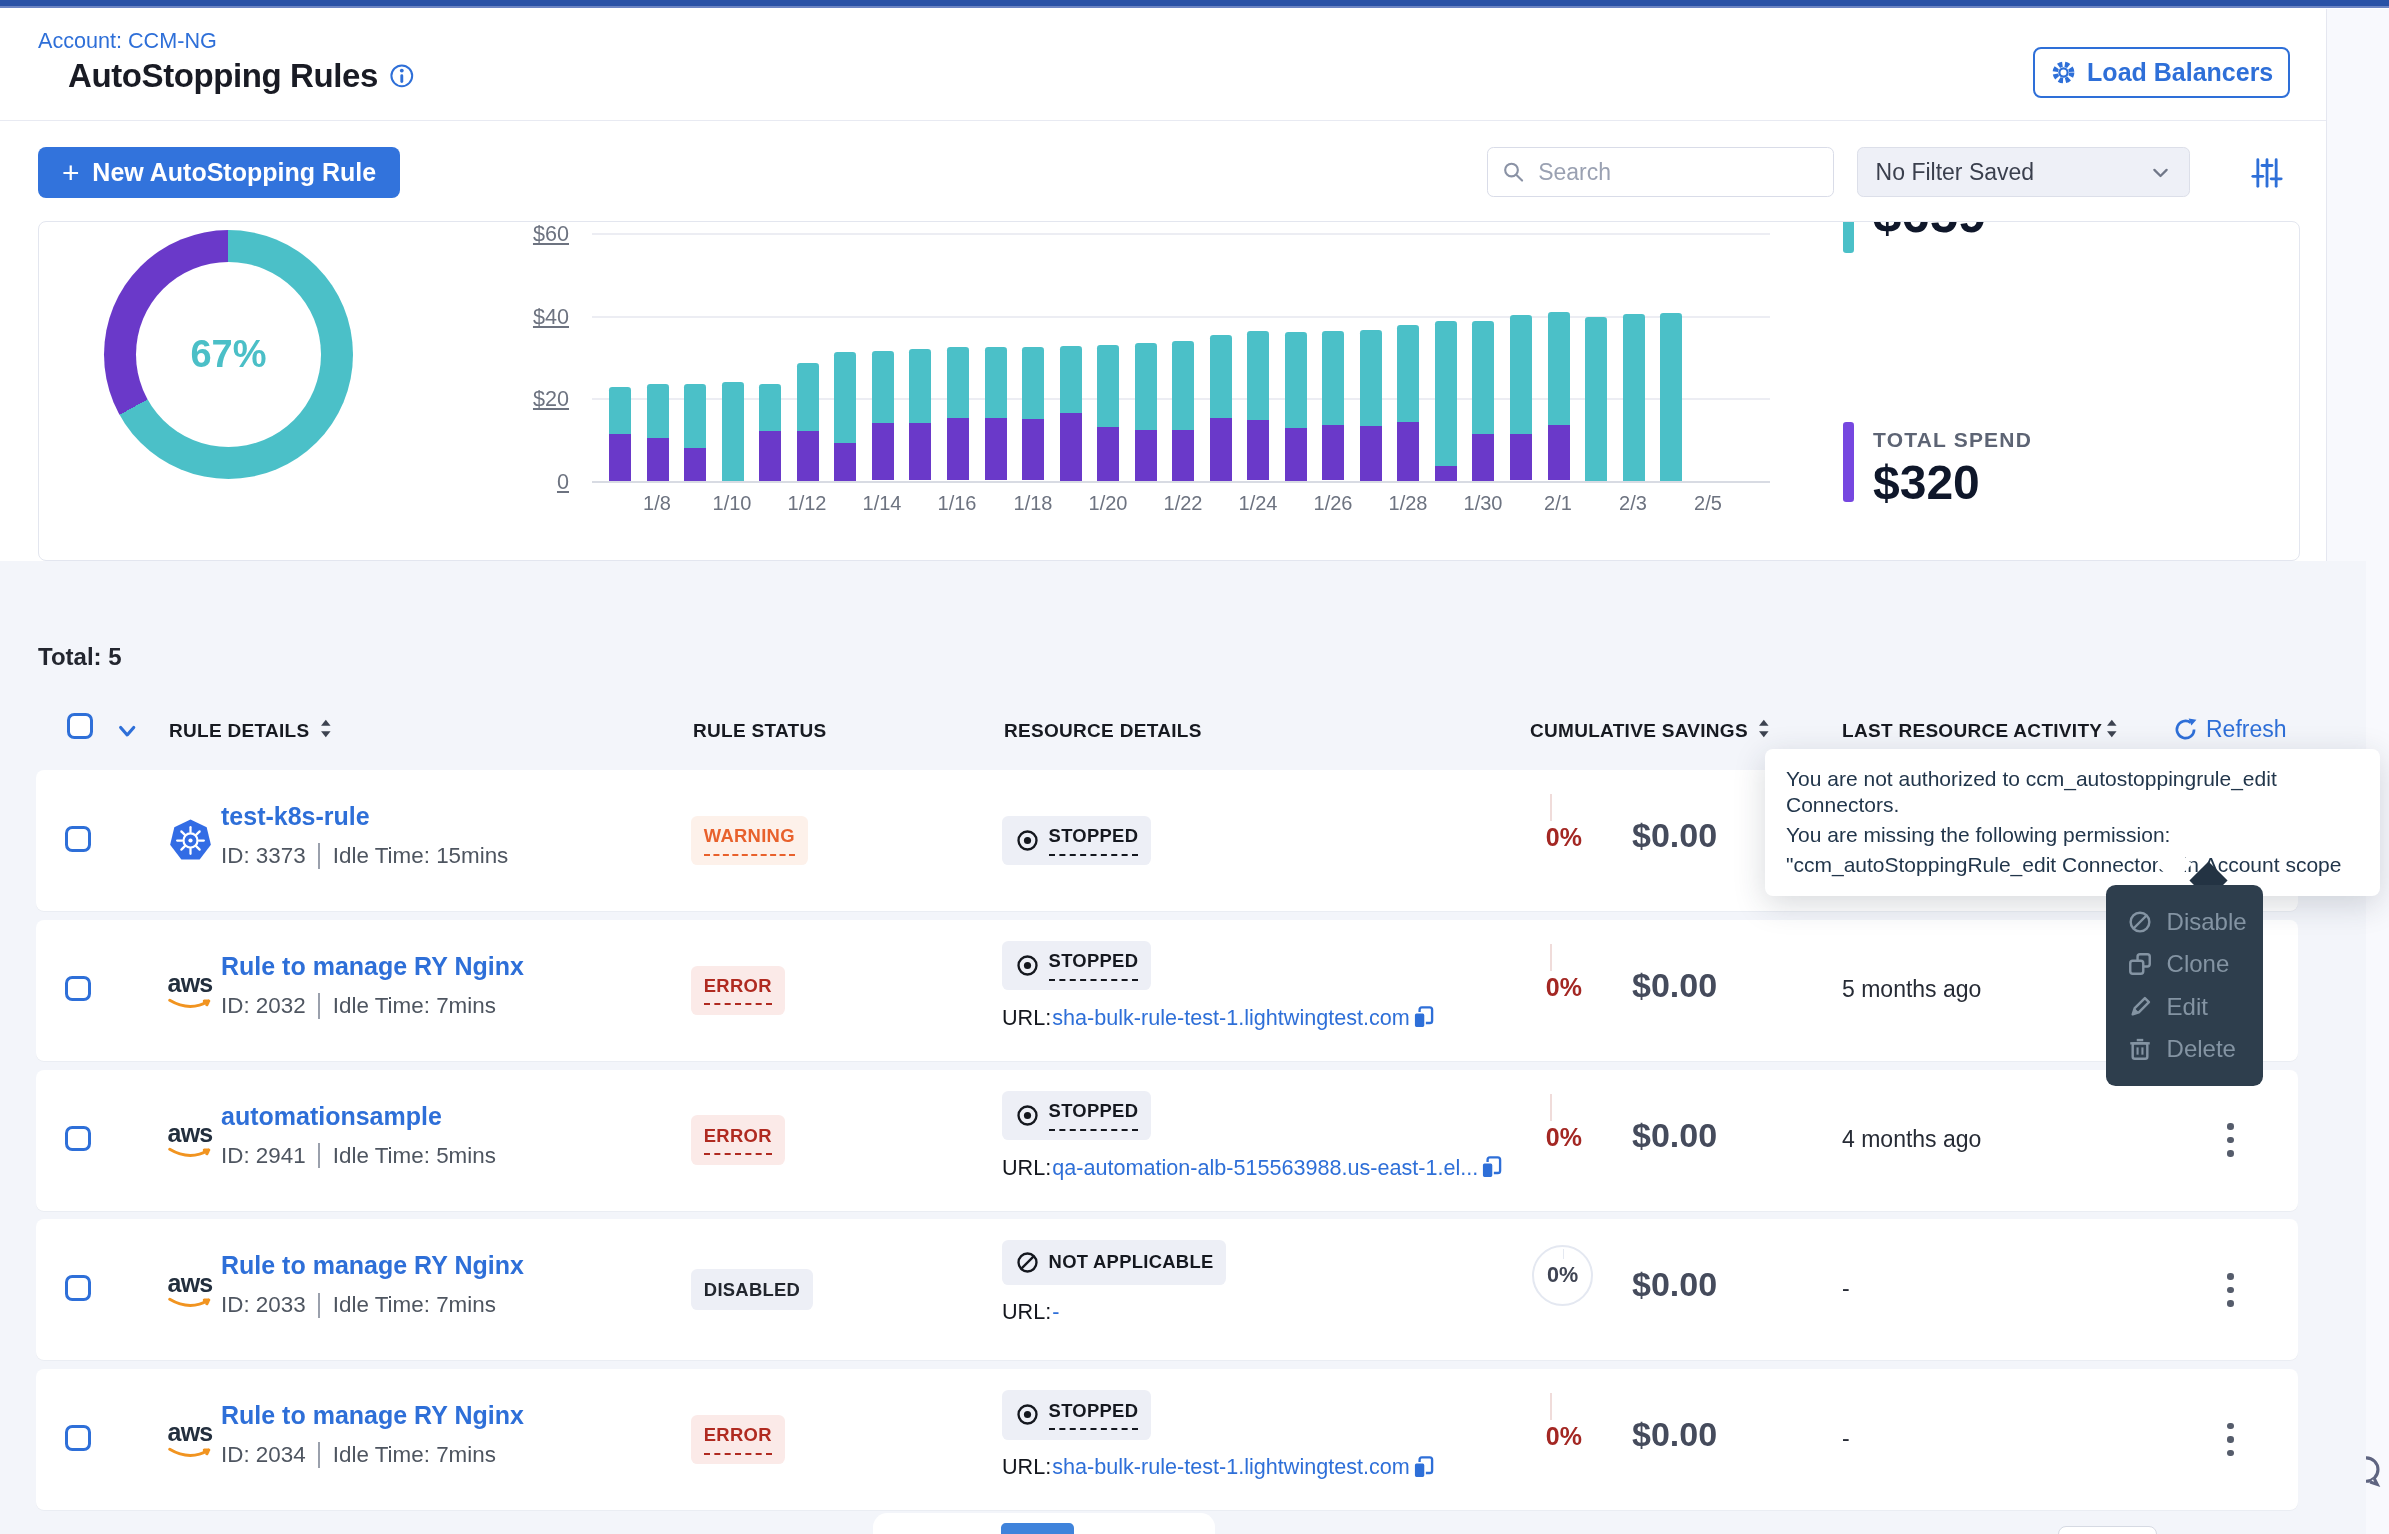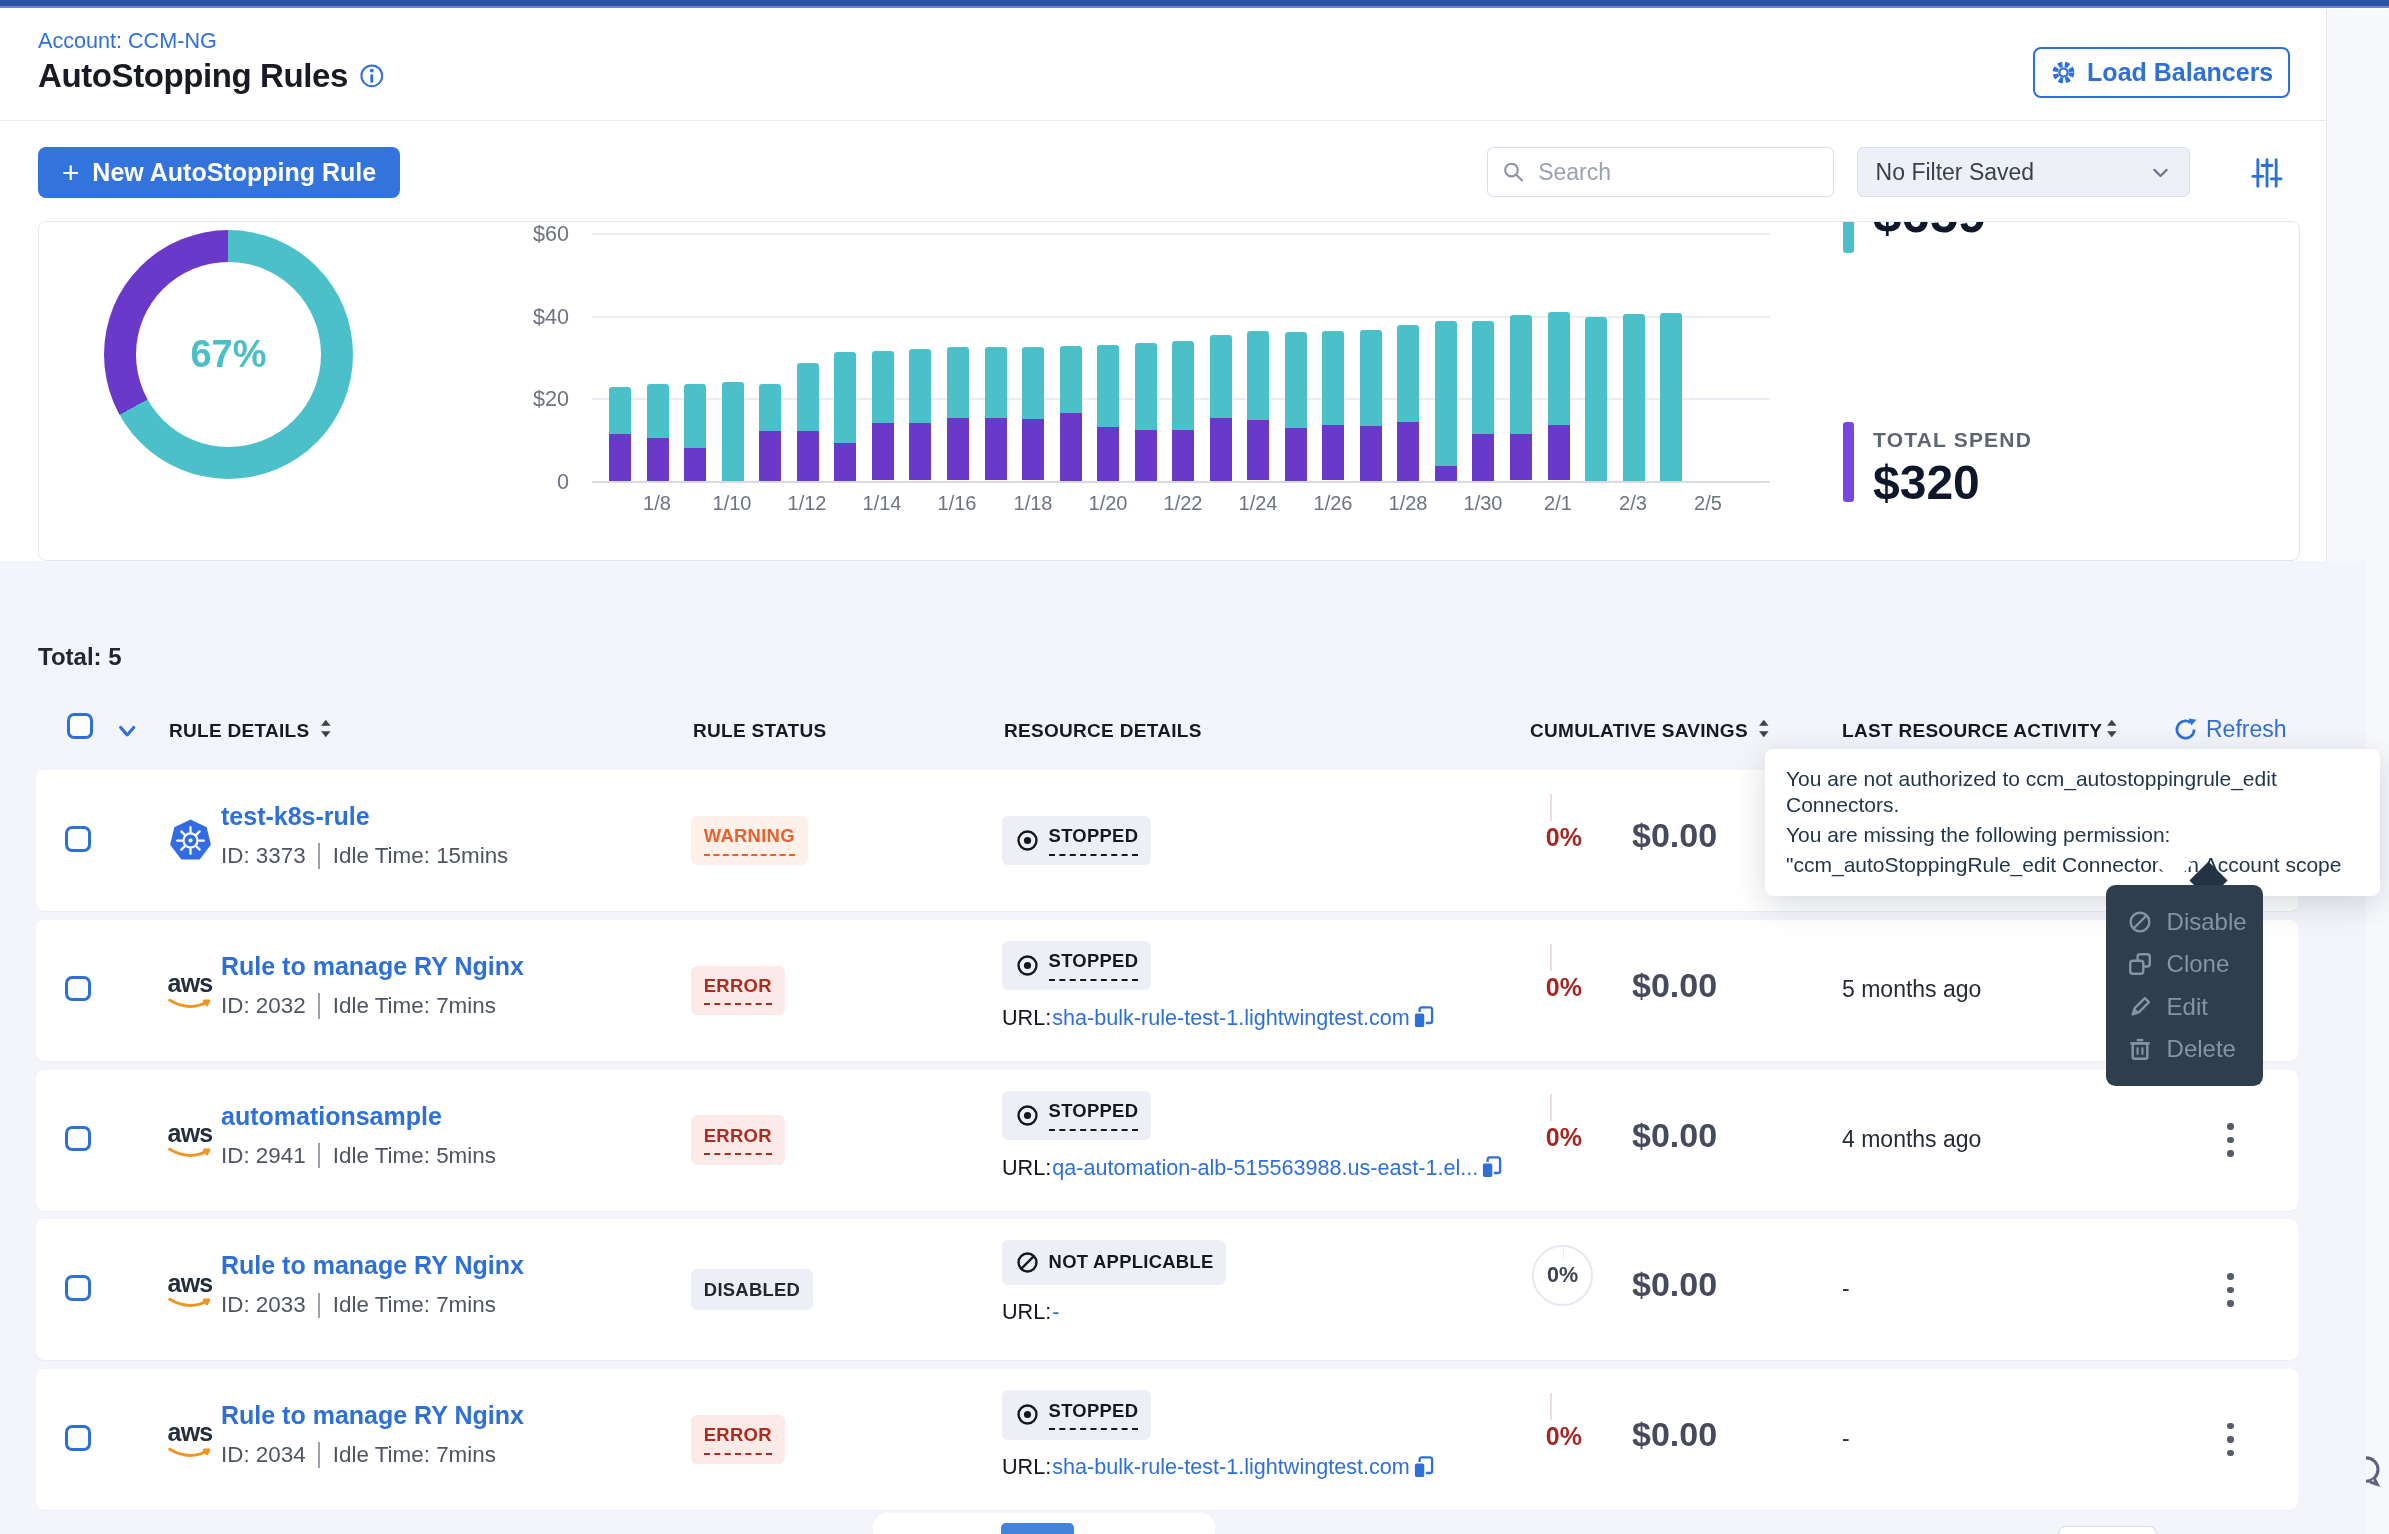--- a/index.html
+++ b/index.html
@@ -9,40 +9,40 @@
   }
   
   .topbar{position:absolute;left:0;top:0;width:2389px;height:6.4px;background:#2a52a6;border-bottom:2.4px solid #6d85c3;}
   
   .rightstrip{position:absolute;left:2326px;top:8.8px;width:64px;height:1526px;background:#f8f9fd;border-left:1.6px solid #e5e7f0;}
   .chaticon{position:absolute;left:8px;top:1441px;width:50px;height:50px;}
   
   .header{position:absolute;left:0;top:8.8px;width:2326px;height:111px;background:#fff;border-bottom:1.6px solid #e8eaf2;}
   .account{position:absolute;left:38px;top:19px;font-size:21.6px;color:#2e6fd8;}
   .titlerow{position:absolute;left:38px;top:48px;display:flex;align-items:center;gap:11.2px;}
-  .title{font-size:33px;font-weight:bold;color:#191b24;letter-spacing:-0.4px;}
+  .title{font-size:33px;font-weight:bold;color:#191b24;letter-spacing:-0.4px;margin-left:30px;}
   .lbbtn{position:absolute;left:2033px;top:38px;width:257px;height:51px;box-sizing:border-box;border:2.4px solid #2e6fd8;border-radius:8px;background:#fff;color:#2e6fd8;font-size:25px;font-weight:bold;display:flex;align-items:center;justify-content:center;gap:10.4px;cursor:pointer;}
   
   .toolbarrow{position:absolute;left:0;top:121px;width:2326px;height:100px;background:#fff;}
   .newrule{position:absolute;left:38px;top:26px;height:51px;padding:0 24px;background:#3273dc;border:none;border-radius:8px;color:#fff;font-size:25px;font-weight:bold;display:flex;align-items:center;gap:12.8px;cursor:pointer;}
   .plus{font-size:30px;font-weight:normal;line-height:0;}
   .search{position:absolute;left:1487px;top:26px;width:347px;height:50px;box-sizing:border-box;border:1.6px solid #d9dce8;border-radius:6.4px;background:#fff;display:flex;align-items:center;gap:11.2px;padding:0 14.4px;}
   .search input{border:none;outline:none;font-size:23px;color:#3c414e;width:100%;font-family:inherit;background:transparent;}
   .search input::placeholder{color:#9aa1b2;}
   .filtersel{position:absolute;left:1857px;top:26px;width:333px;height:50px;box-sizing:border-box;background:#eef0f7;border:1.6px solid #dcdfe9;border-radius:6.4px;display:flex;align-items:center;padding:0 17.6px;font-size:23px;color:#3a3f4d;cursor:pointer;}
   .filtersel .grow{flex:1;}
   .filtericonbtn{position:absolute;left:2244px;top:29px;width:45px;height:45px;display:flex;align-items:center;justify-content:center;cursor:pointer;}
   
   .chartcard{position:absolute;left:38px;top:221px;width:2262px;height:340px;box-sizing:border-box;background:#fff;border:1.6px solid #e3e6ef;border-radius:8px;overflow:hidden;}
   .donut{position:absolute;left:65px;top:8px;width:249px;height:249px;border-radius:50%;background:conic-gradient(#4bc0c8 0deg 241deg,#6a39c9 241deg 360deg);}
   .donut::after{content:"";position:absolute;inset:32px;background:#fff;border-radius:50%;}
   .donutpct{position:absolute;inset:0;display:flex;align-items:center;justify-content:center;font-size:38px;font-weight:bold;color:#4bbfc7;z-index:1;}
   .grid{position:absolute;height:1.6px;background:#ecedf3;}
   .grid.zero{background:#d8dbe3;}
-  .ylab{position:absolute;width:64px;text-align:right;font-size:21.6px;color:#6d7380;}
+  .ylab{position:absolute;width:64px;text-align:right;font-size:21.6px;color:#6d7380;text-decoration:underline;}
   .xlab{position:absolute;width:56px;text-align:center;font-size:20px;color:#6d7380;}
   .bar{position:absolute;width:21.6px;display:flex;flex-direction:column;}
   .bar .sav{background:#4bc0c8;border-radius:3.2px 3.2px 0 0;}
   .bar .spn{background:#6a39c9;}
   .tealbar{position:absolute;left:1804px;top:-25.6px;width:11.2px;height:57px;background:#4bc0c8;border-radius:3.2px;}
   .bignum{position:absolute;font-weight:bold;color:#0f172a;}
   .savingsnum{left:1834px;top:-37px;font-size:51px;}
   .purplebar{position:absolute;left:1804px;top:200px;width:11.2px;height:80px;background:#7647e0;border-radius:3.2px;}
   .spendlabel{position:absolute;left:1834px;top:206px;font-size:21px;font-weight:bold;color:#5d6474;letter-spacing:1.2px;}
   .spendnum{left:1834px;top:233px;font-size:48px;}

